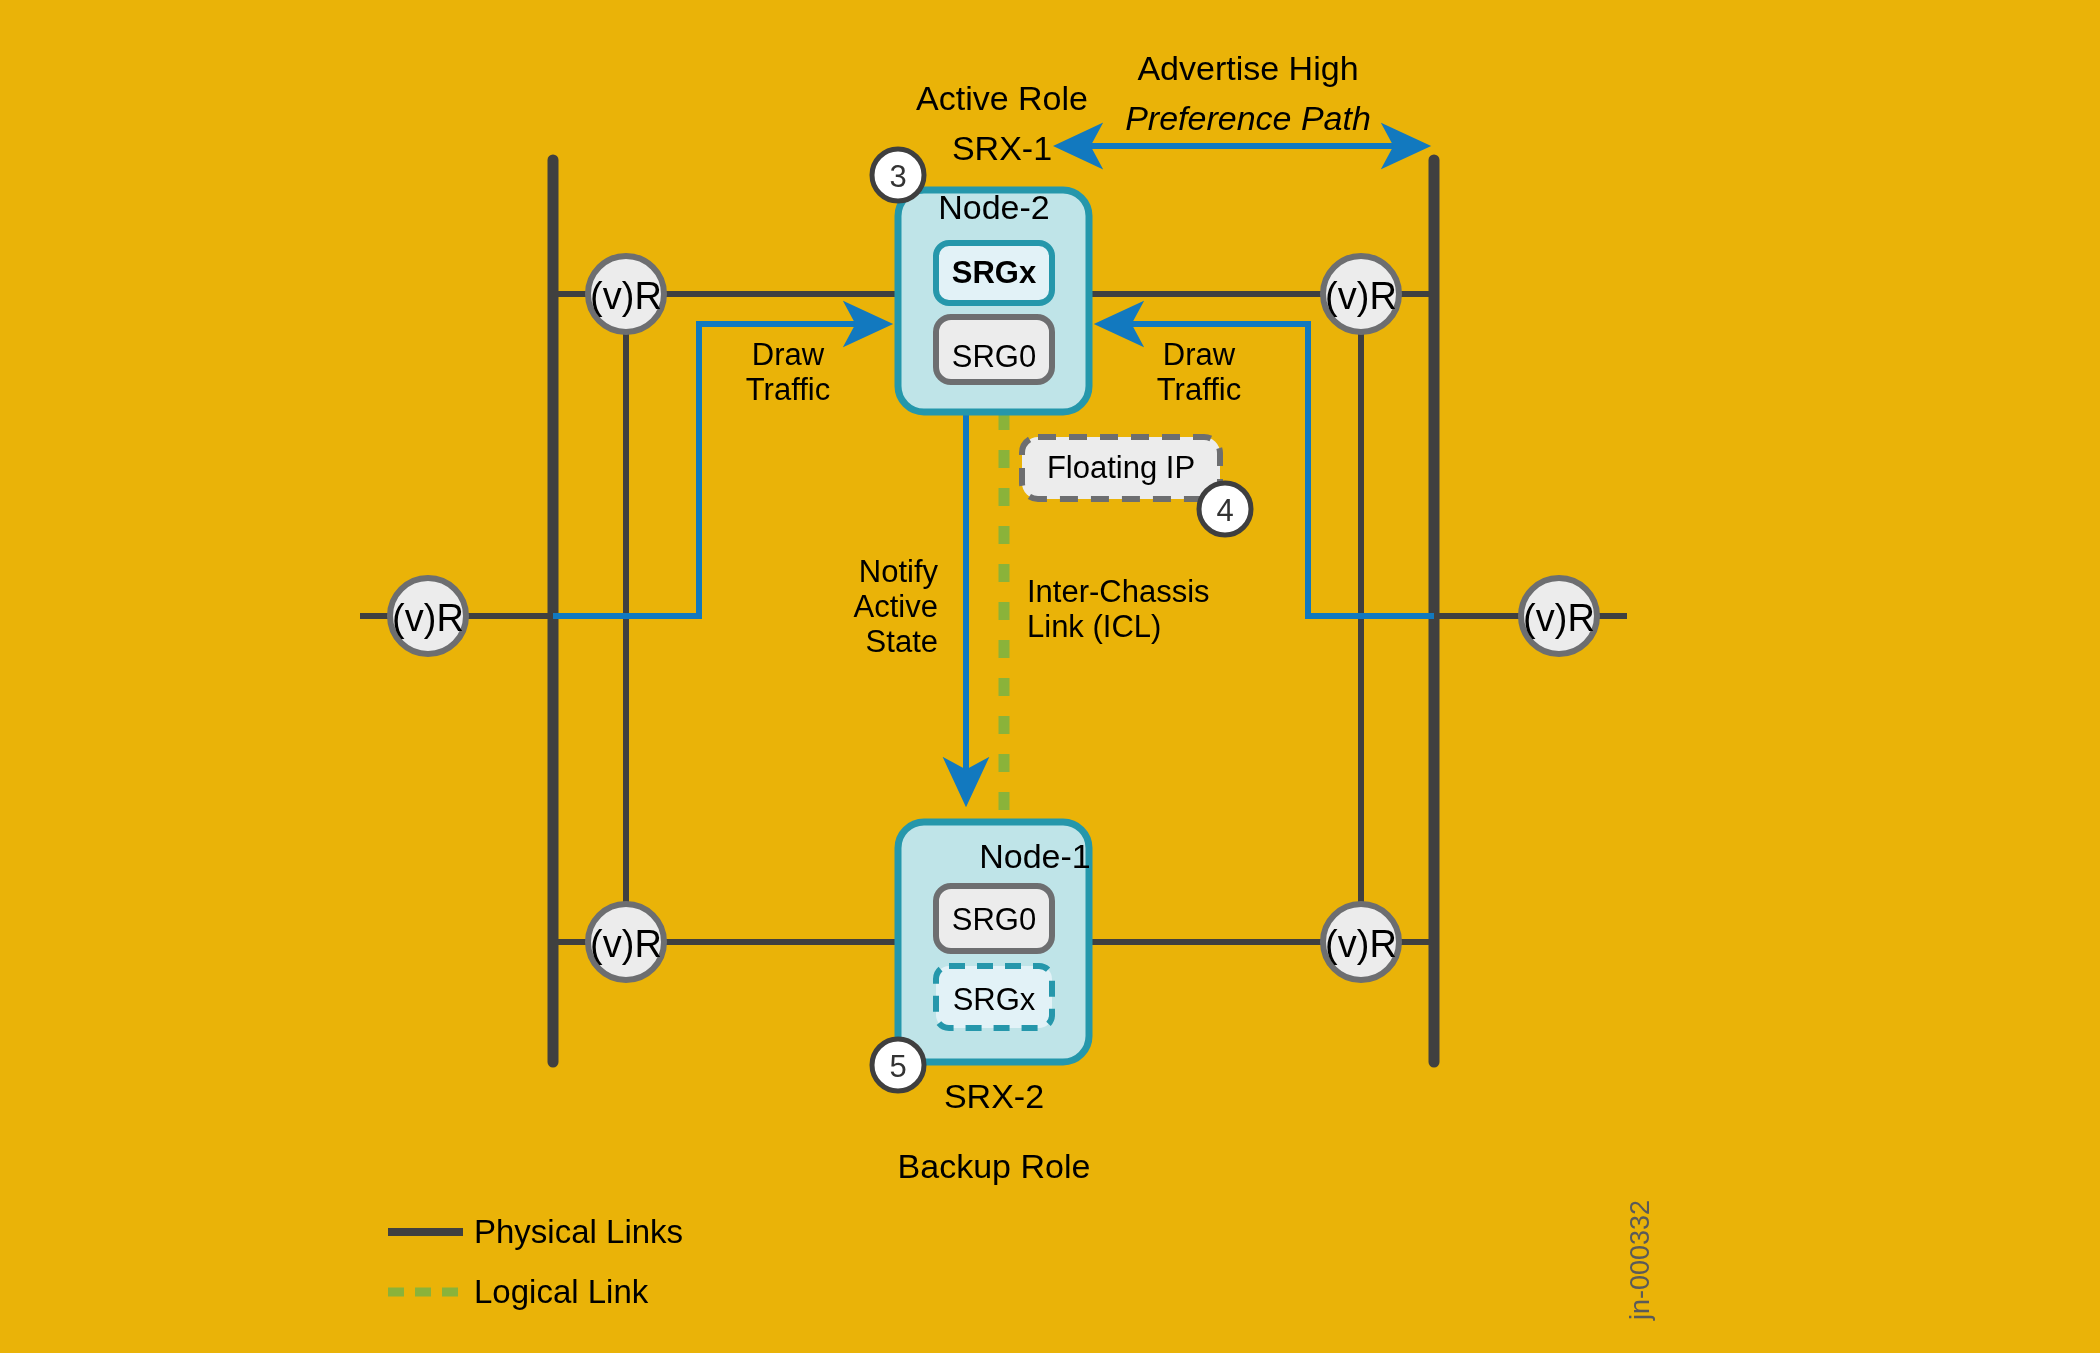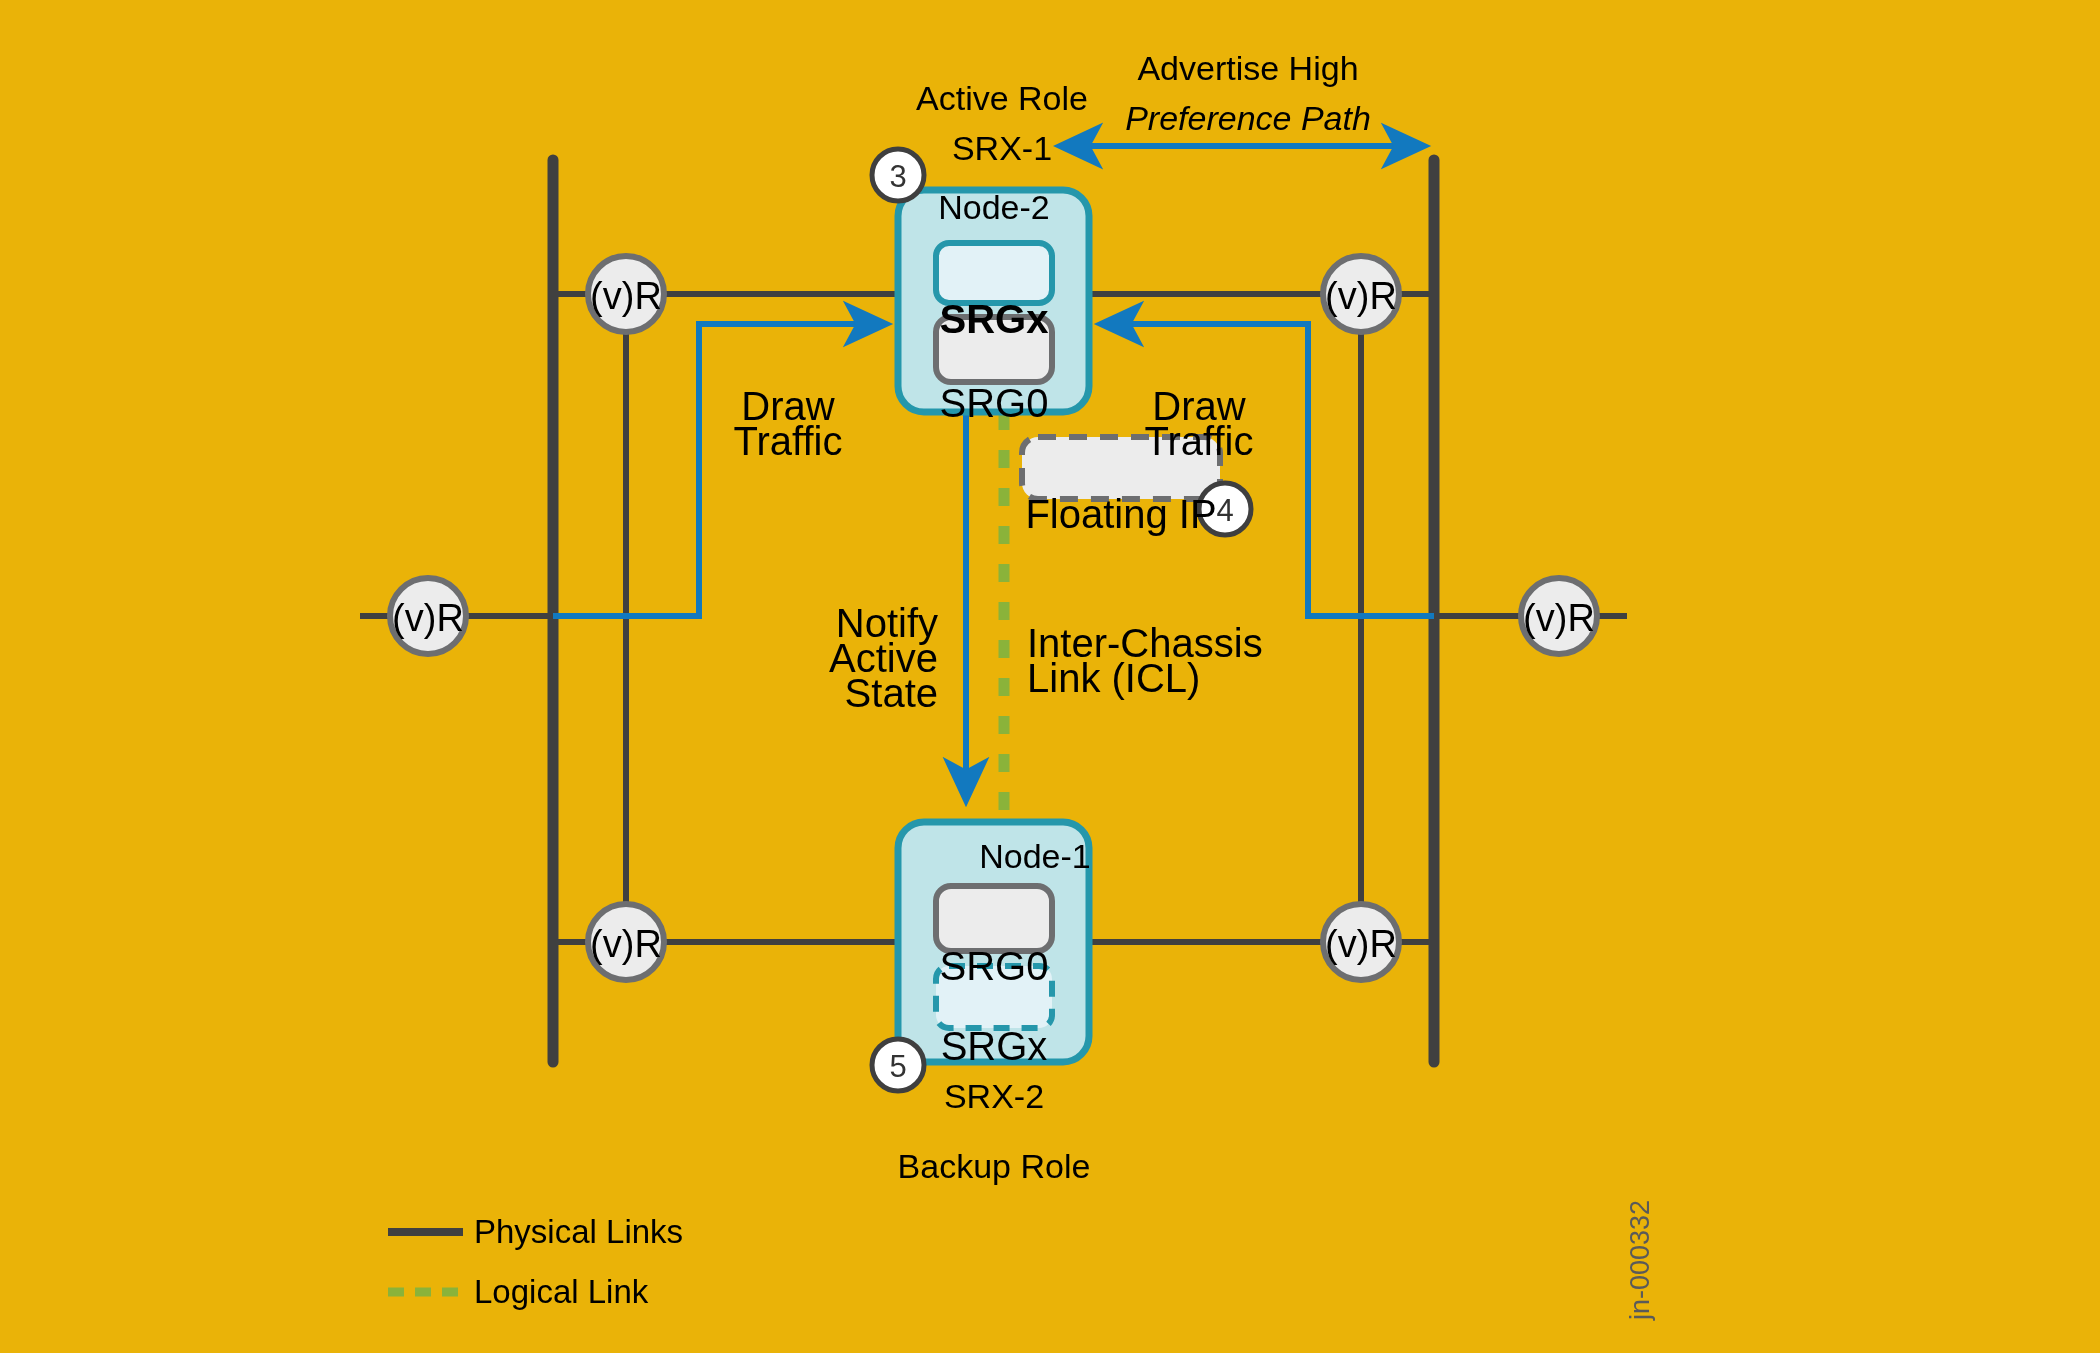--- a/index.html
+++ b/index.html
@@ -27,21 +27,21 @@
   .lbl {
     position: absolute;
     color: #000000;
     font-family: "Liberation Sans", sans-serif;
     white-space: pre;
     line-height: 1.18;
   }
   .lbl.c { text-align: center; transform: translateX(-50%); }
   .lbl.r { text-align: right; transform: translateX(-100%); }
   .t34 { font-size: 34px; }
-  .t33 { font-size: 40px; margin-top: 46px; }
+  .t33 { font-size: 31px; }
   .vr-text {
     position: absolute;
     font-size: 38px;
     color: #000;
     text-align: center;
     transform: translate(-50%, -50%);
     white-space: pre;
   }
   .num-text {
     position: absolute;

